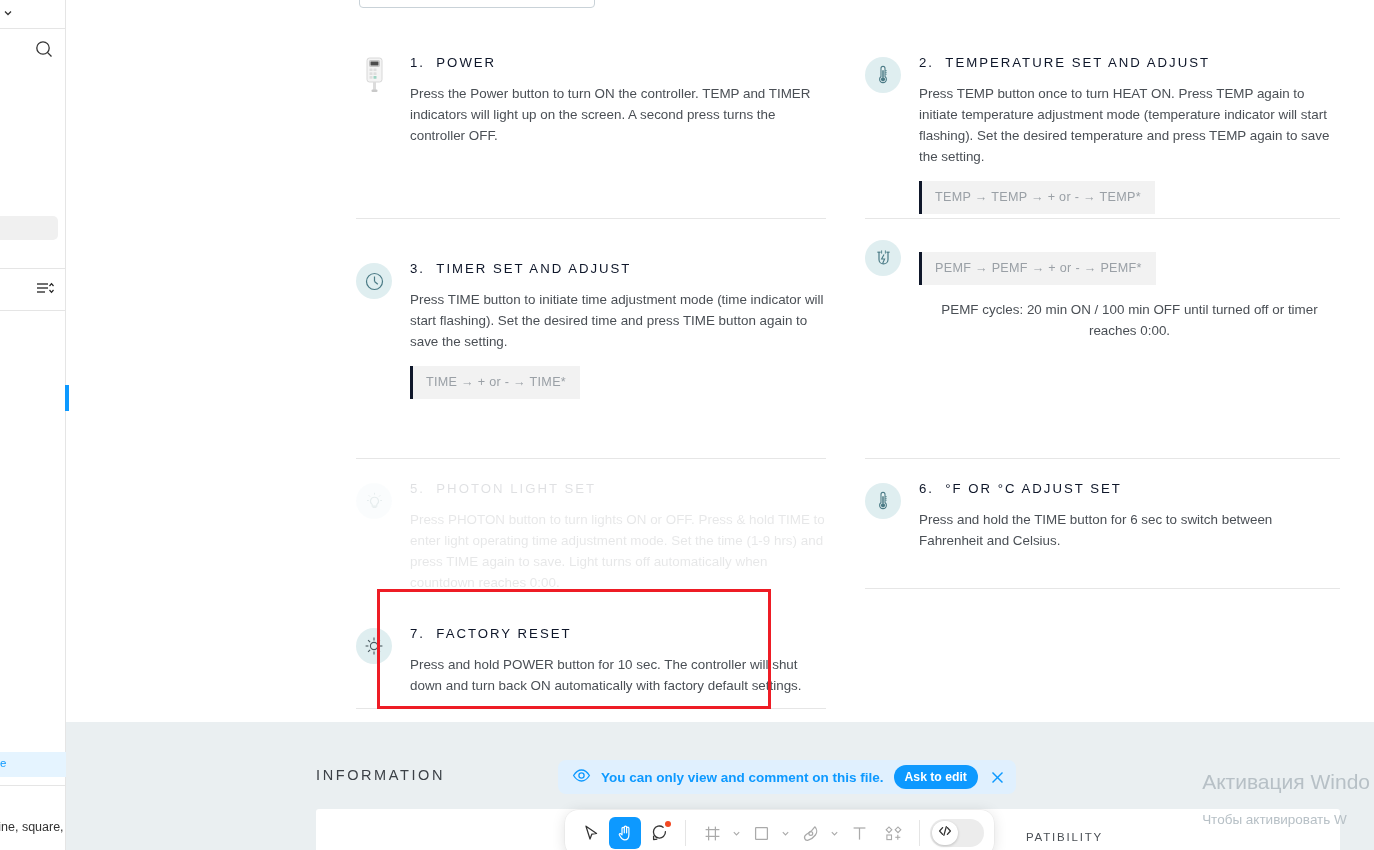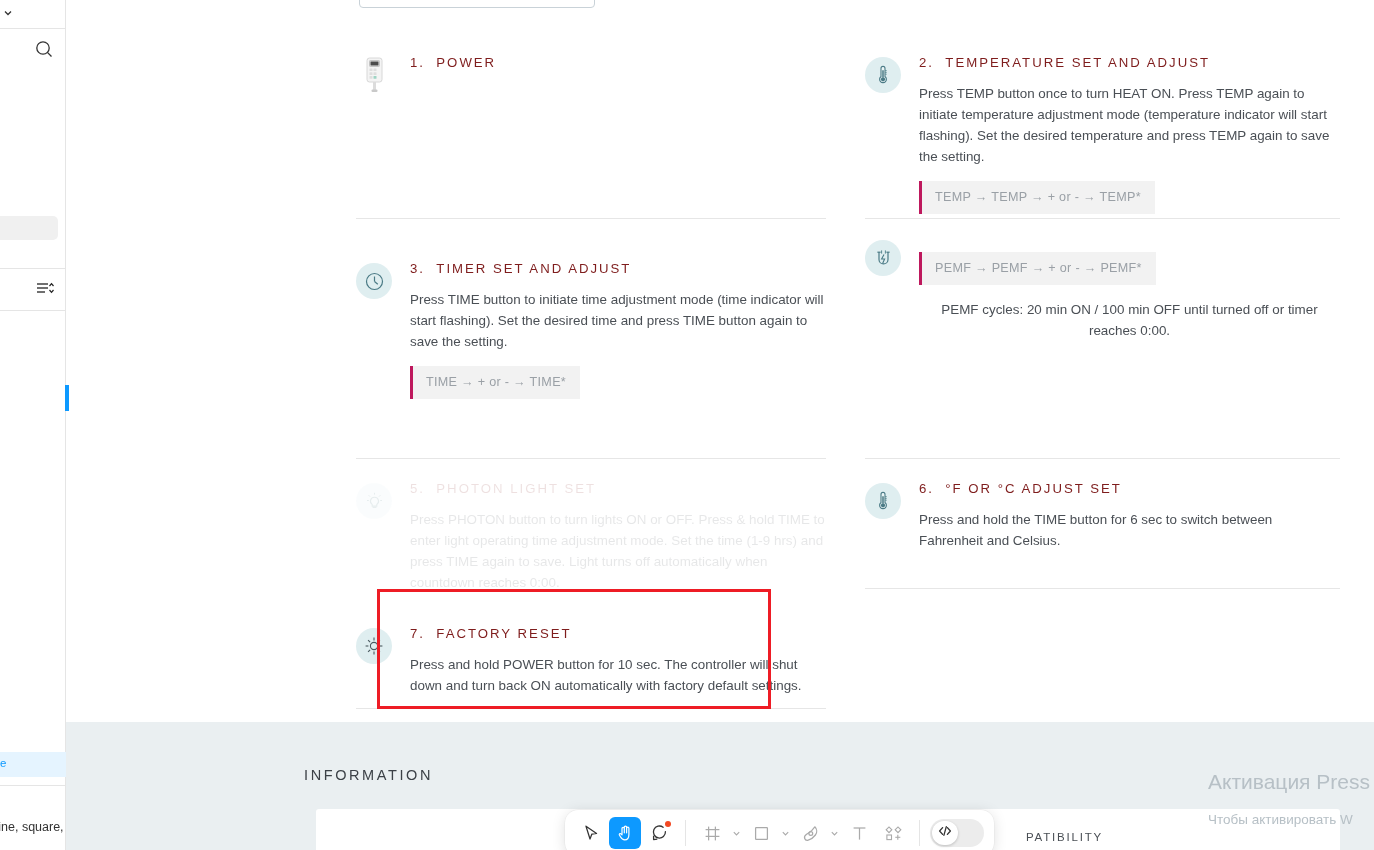--- a/index.html
+++ b/index.html
@@ -90,38 +90,38 @@
     position: absolute; left: 0; top: 2px;
     width: 36px; height: 36px; border-radius: 50%;
     background: #dfeef0;
     display: flex; align-items: center; justify-content: center;
   }
   .item-icon.plain { background: transparent; }
 
   .item-title {
     font-size: 13.2px;
     letter-spacing: 2.0px;
-    color: #7f1d1d;
+    color: #0f172a;
     font-weight: 400;
     margin-bottom: 13px;
     margin-top: 3px;
     white-space: nowrap;
   }
   .item-body {
     font-size: 13.4px;
     line-height: 21px;
     color: #4a4f55;
     max-width: 430px;
   }
   .item-body.w2 { max-width: 425px; }
 
   .code-callout {
     margin-top: 14px;
     background: #f2f2f2;
-    border-left: 3px solid #be185d;
+    border-left: 3px solid #0f172a;
     padding: 9px 14px 10px 13px;
     font-size: 12.6px;
     color: #9aa0a6;
     display: inline-block;
     letter-spacing: 0.3px;
   }
   .after-note { margin-top: 14px; text-align: center; }
 
   
   .row { position: absolute; }
@@ -139,21 +139,21 @@
     pointer-events: none;
   }
 
   
   .info-panel {
     position: absolute; left: 0; top: 722px;
     width: 1308px; height: 128px;
     background: #eaeff1;
   }
   .info-title {
-    position: absolute; left: 238px; top: 45px;
+    position: absolute; left: 250px; top: 45px;
     font-size: 14.5px; letter-spacing: 2.6px; color: #3c4147;
   }
   .info-card {
     position: absolute; left: 250px; top: 87px;
     width: 1024px; height: 60px;
     background: #fff; border-radius: 3px;
   }
   .info-cell {
     position: absolute; top: 22px;
     font-size: 11.5px; letter-spacing: 1.8px; color: #4a4f55;
@@ -302,20 +302,21 @@
             <rect x="10.5" y="15.3" width="3" height="2.6" rx="0.5" fill="#dedede"></rect>
             <rect x="6.5" y="19.1" width="3" height="2.6" rx="0.5" fill="#dedede"></rect>
             <rect x="10.5" y="19.1" width="3" height="2.6" rx="0.5" fill="#9fd4c4"></rect>
             <rect x="10" y="25" width="3" height="8" fill="#dcdcdc"></rect>
             <rect x="8.5" y="32.5" width="6" height="2.4" rx="1" fill="#c9c9c9"></rect>
           </svg>
         </div>
         <div class="item-title">
           <span>1.</span>&nbsp;&nbsp;<span>POWER</span>
         </div>
+        <div class="item-body">Press the Power button to turn ON the controller. TEMP and TIMER indicators will light up on the screen. A second press turns the controller OFF.</div>
       </div>
     </div>
 
     <div class="row" style="left:799px; top:52px; width:475px;">
       <div class="item">
         <div class="item-icon">
           <svg width="20" height="20" viewBox="0 0 20 20">
             <path d="M8 3.4a2 2 0 0 1 4 0v8.1a3.4 3.4 0 1 1-4 0z" fill="#eaf5f6" stroke="#4a7a85" stroke-width="1.1"></path>
             <line x1="10" y1="5.2" x2="10" y2="12.4" stroke="#4a7a85" stroke-width="1.5"></line>
             <circle cx="10" cy="14.3" r="2.1" fill="#4a7a85"></circle>
@@ -445,24 +446,40 @@
       <div class="info-title">INFORMATION</div>
       <div class="info-card">
         <div class="info-cell c1">HEATING TIME</div>
         <div class="info-cell c2">PATIBILITY</div>
       </div>
     </div>
 
   </div>
 
   <div class="winmark">
-    <div class="l1">Активация Press</div>
+    <div class="l1">Активация Windo</div>
     <div class="l2">Чтобы активировать W</div>
   </div>
 
+  <div class="banner">
+    <span>
+      <svg width="19" height="19" viewBox="0 0 19 19">
+        <path d="M1.6 9.5 C4 5.6 7 4 9.5 4 s5.5 1.6 7.9 5.5 C15 13.4 12 15 9.5 15 S4 13.4 1.6 9.5z" stroke="#0d99ff" stroke-width="1.3" fill="none"></path>
+        <circle cx="9.5" cy="9.5" r="2.6" stroke="#0d99ff" stroke-width="1.3" fill="none"></circle>
+      </svg>
+    </span>
+    <span class="banner-text">You can only view and comment on this file.</span>
+    <button class="banner-btn">Ask to edit</button>
+    <span class="banner-close">
+      <svg width="15" height="15" viewBox="0 0 15 15">
+        <line x1="2.5" y1="2.5" x2="12.5" y2="12.5" stroke="#0d99ff" stroke-width="1.5"></line>
+        <line x1="12.5" y1="2.5" x2="2.5" y2="12.5" stroke="#0d99ff" stroke-width="1.5"></line>
+      </svg>
+    </span>
+  </div>
 
   <div class="toolbar">
 
     <div class="tb-btn">
       <svg width="19" height="19" viewBox="0 0 19 19">
         <path d="M4 2.2 L14.6 9.4 L9.8 10.2 L8 15 Z" stroke="#333" stroke-width="1.25" fill="none" stroke-linejoin="round"></path>
       </svg>
     </div>
 
     <div class="tb-btn active">

